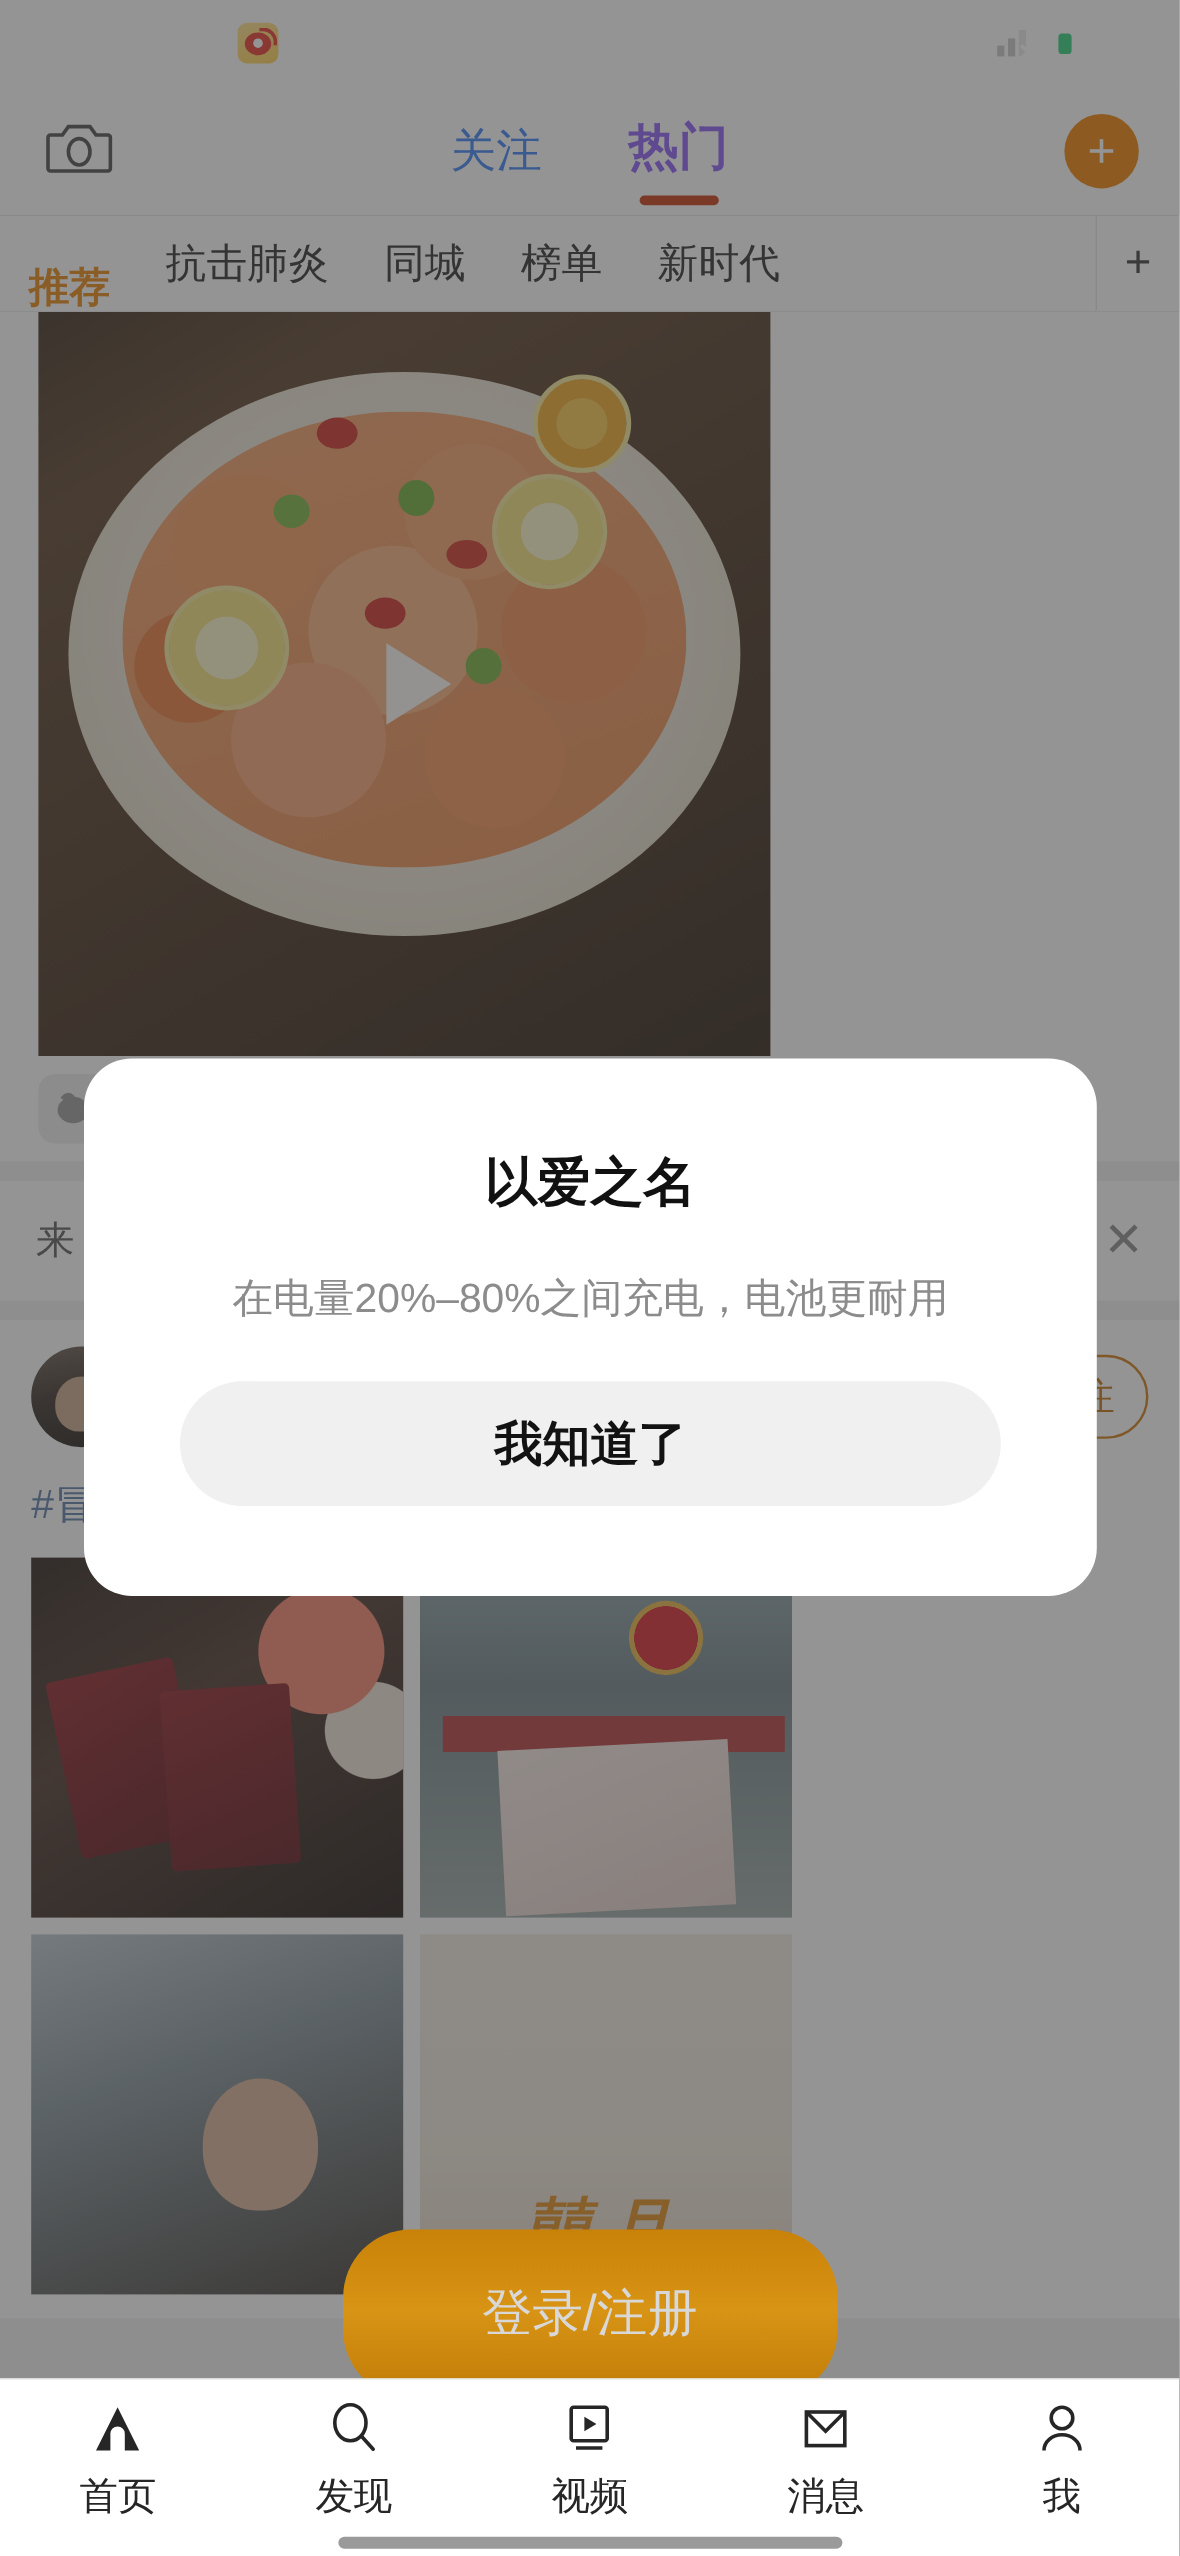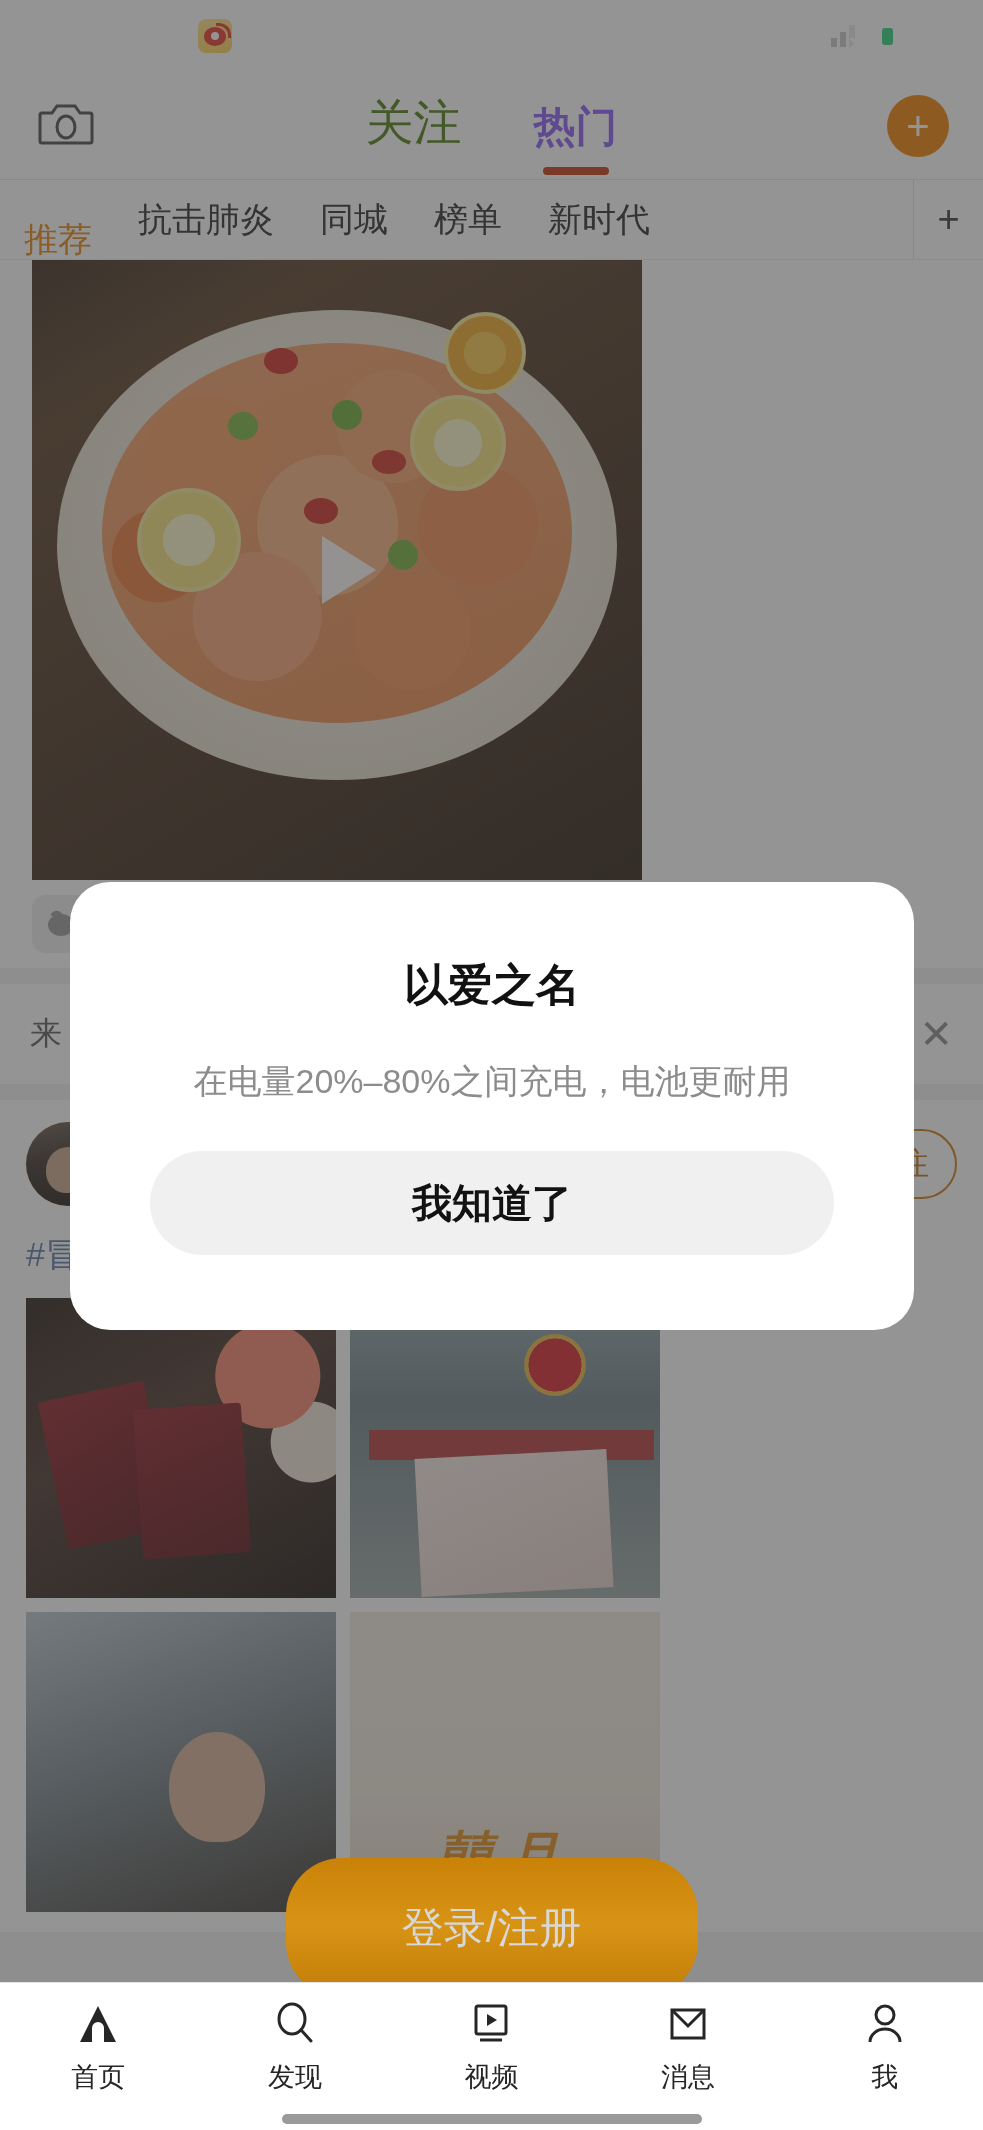--- a/index.html
+++ b/index.html
@@ -81,21 +81,21 @@
     position:absolute; top: 72px; left:0; width:983px; height:108px;
     display:flex; align-items:center; background:#fff;
     border-bottom: 1px solid #e6e6e6;
     z-index: 5;
   }
   .camera-icon { position:absolute; left: 38px; top: 50%; transform: translateY(-50%); }
   #top-nav .nav-tabs {
     position:absolute; left:50%; transform: translateX(-50%);
     display:flex; align-items:flex-end; gap: 72px;
   }
-  .nav-tab { font-size: 48px; color:#4d7c0f; position: relative; padding-bottom: 6px; }
+  .nav-tab { font-size: 38px; color:#3b82f6; position: relative; padding-bottom: 6px; }
   .nav-tab.active { color:#8b5cf6; font-weight:700; font-size: 42px; }
   .nav-tab.active .underline {
     position:absolute; left:50%; transform:translateX(-50%);
     bottom: -14px; width: 66px; height: 8px; border-radius: 4px; background:#c8350e;
   }
   .plus-fab {
     position:absolute; right: 34px; top:50%; transform:translateY(-50%);
     width: 62px; height: 62px; border-radius: 50%;
     background:#f08200; display:flex; align-items:center; justify-content:center;
     color:#fff; font-size: 40px; font-weight: 300; line-height: 1;
@@ -106,21 +106,21 @@
     position:absolute; top: 180px; left:0; width: 983px; height: 80px;
     display:flex; align-items:center; background:#fff;
     border-bottom: 1px solid #eee;
     z-index: 5; overflow: hidden;
   }
   .sub-tab {
     font-size: 34px; color:#2b2b2b; white-space:nowrap;
     padding: 0 0 0 0; margin-left: 46px;
   }
   .sub-tab:first-child { margin-left: 24px; }
-  .sub-tab.active { color:#e8850f; font-weight:400;margin-top:40px; }
+  .sub-tab.active { color:#e8850f; font-weight:700;margin-top:40px; }
   .sub-add {
     position:absolute; right:0; top:0; bottom:0; width: 70px;
     display:flex; align-items:center; justify-content:center;
     background:#fff; font-size: 38px; color:#3a3a3a; font-weight:300;
     border-left: 1px solid #e2e2e2;
   }
 
   
   #feed { position:absolute; top: 260px; left:0; width:983px; bottom:0; background:#f2f2f2; }
 
@@ -267,21 +267,21 @@
   }
 
   
   #bottom-nav {
     position:absolute; left:0; bottom:0; width: 983px; height: 148px;
     background:#fff; border-top: 1px solid #e3e3e3;
     display:flex; align-items: flex-start; padding-top: 14px;
     z-index: 70;
   }
   .bn-item { flex:1; display:flex; flex-direction:column; align-items:center; gap: 8px; }
-  .bn-label { font-size: 27px; color:#262626; }
+  .bn-label { font-size: 32px; color:#262626; }
   .bn-ico { height: 54px; display:flex; align-items:center; justify-content:center; }
   #home-indicator {
     position:absolute; left:50%; transform:translateX(-50%);
     bottom: 6px; width: 420px; height: 10px; border-radius: 6px;
     background: rgba(120,120,120,0.75);
     z-index: 80;
   }
 
   
   #modal {

